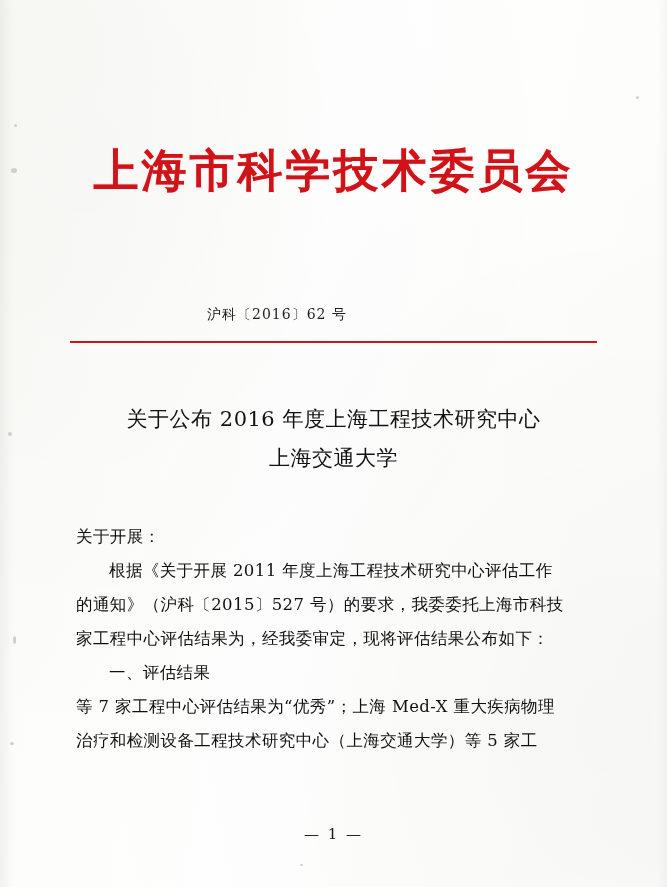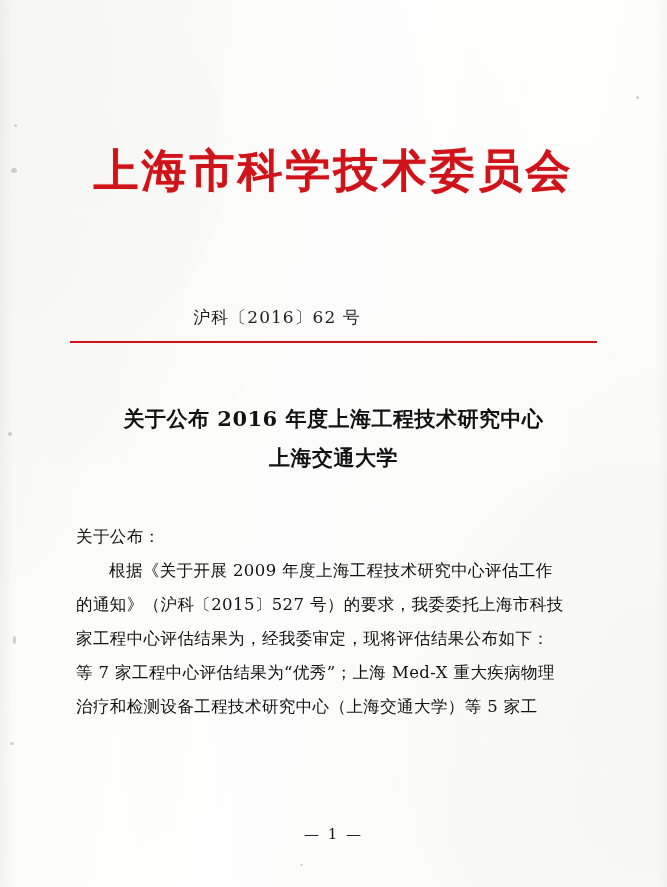--- a/index.html
+++ b/index.html
@@ -71,42 +71,42 @@
     text-shadow: 0 0 1px rgba(207,19,24,0.5);
     white-space: nowrap;
   }
 
   .doc-number {
     position: absolute;
     top: 306px;
     left: 0;
     width: 554px;
     text-align: center;
-    font-size: 17px;
+    font-size: 14px;
     color: #1d1d1d;
     letter-spacing: 1px;
   }
 
   .red-rule {
     position: absolute;
     top: 341px;
     left: 70px;
     width: 527px;
     height: 2px;
     background: #cf1318;
   }
 
   .title {
     position: absolute;
     top: 400px;
     left: 0;
     width: 667px;
     text-align: center;
     font-size: 21px;
-    font-weight: bold;
+    font-weight: normal;
     color: #121212;
     line-height: 1.85;
     letter-spacing: 0.5px;
   }
   .title .line2 {
     display: block;
   }
 
   .body-block {
     position: absolute;
@@ -160,22 +160,23 @@
   <div class="doc-number">沪科〔2016〕62 号</div>
 
   <div class="red-rule"></div>
 
   <div class="title">
     <span class="line1">关于公布 2016 年度上海工程技术研究中心</span>
     <span class="line2">上海交通大学</span>
   </div>
 
   <div class="body-block">
-    <p>关于公布：</p>
-    <p class="p-indent">根据《关于开展 2009 年度上海工程技术研究中心评估工作</p>
+    <p>关于开展：</p>
+    <p class="p-indent">根据《关于开展 2011 年度上海工程技术研究中心评估工作</p>
     <p>的通知》（沪科〔2015〕527 号）的要求，我委委托上海市科技</p>
     <p>家工程中心评估结果为，经我委审定，现将评估结果公布如下：</p>
+    <p class="p-indent">一、评估结果</p>
     <p>等 7 家工程中心评估结果为“优秀”；上海 Med-X 重大疾病物理</p>
     <p>治疗和检测设备工程技术研究中心（上海交通大学）等 5 家工</p>
   </div>
 
   <div class="page-number">— 1 —</div>
 </div>
 
 </body></html>

